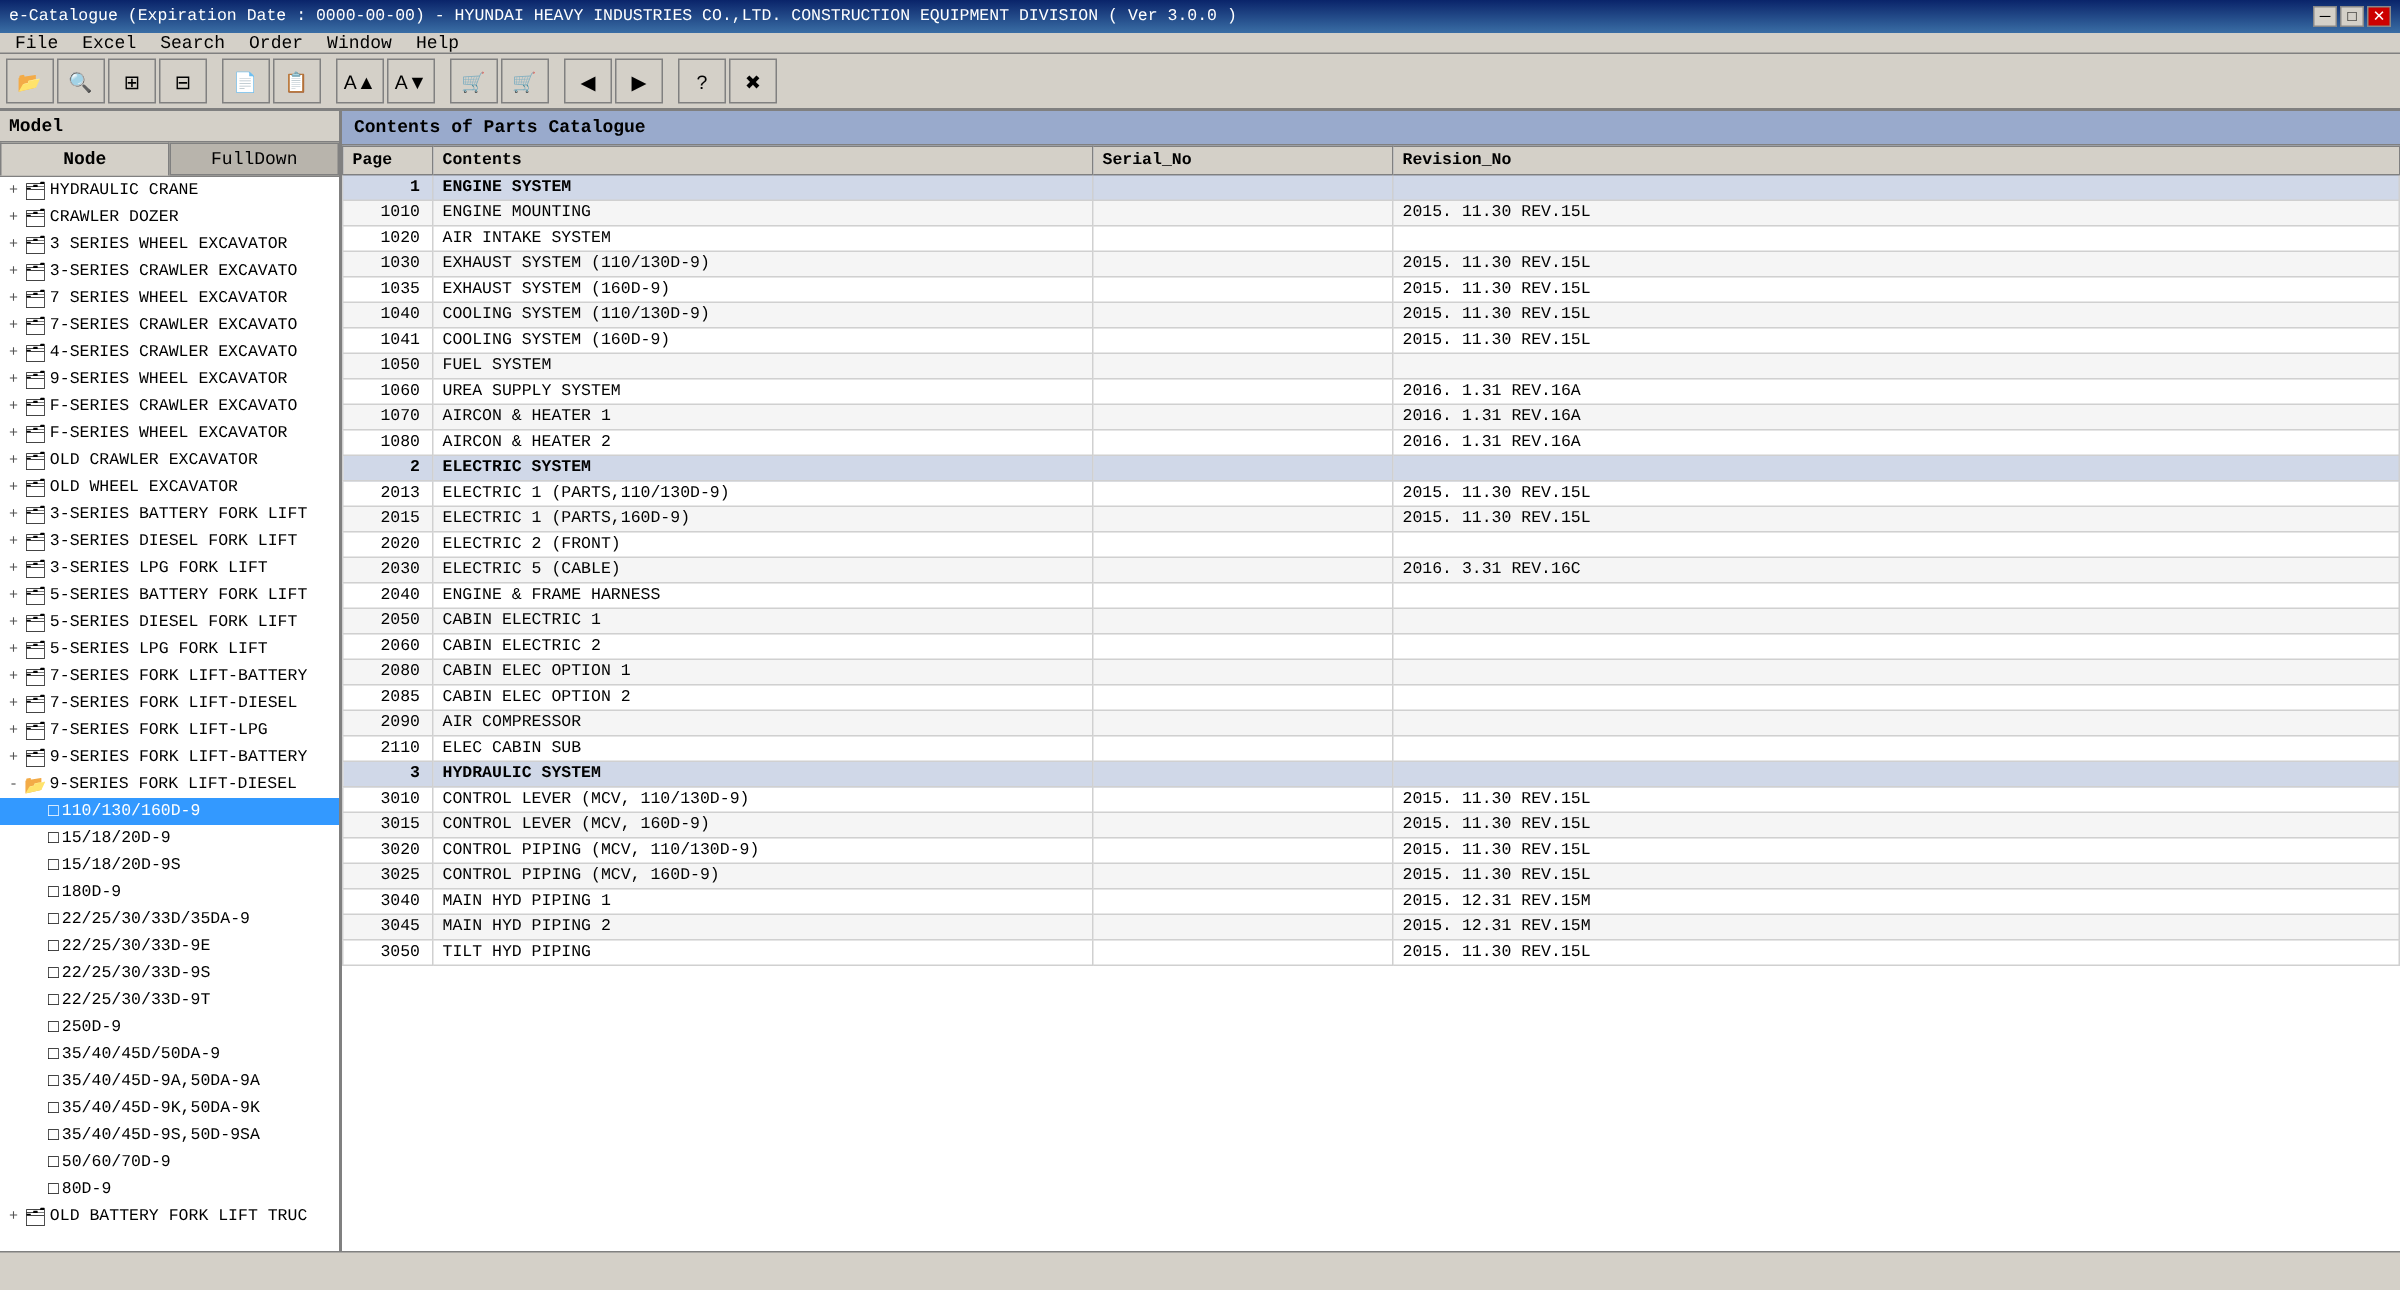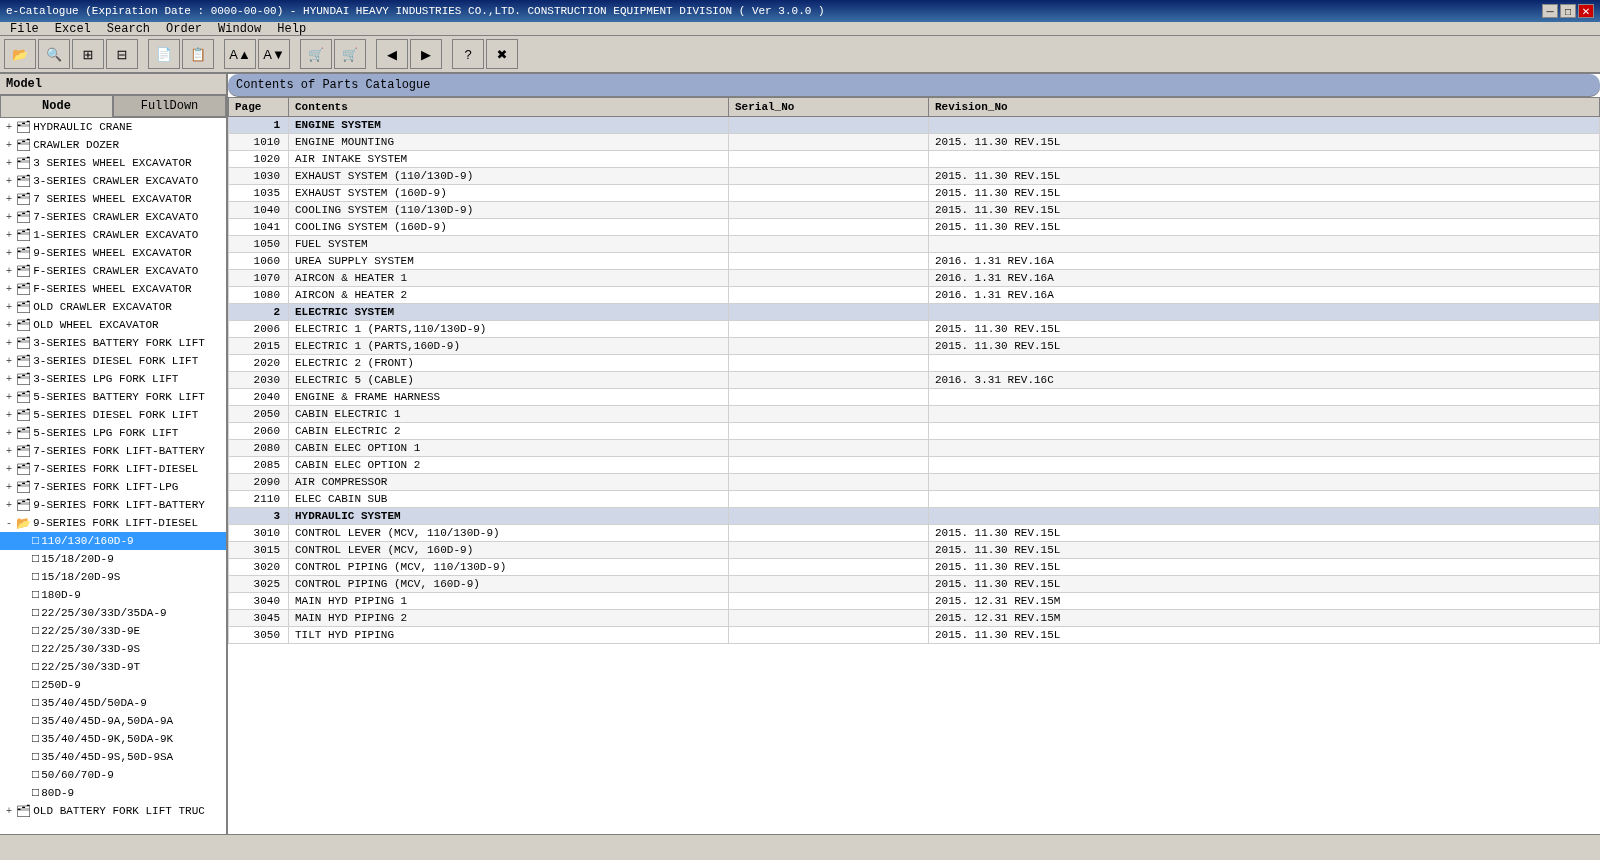--- a/index.html
+++ b/index.html
@@ -128,24 +128,23 @@
     #right-panel {
       flex: 1;
       display: flex;
       flex-direction: column;
       background: white;
       overflow: hidden;
     }
     #catalogue-header {
       background: #99aacc;
       padding: 4px 8px;
-      font-weight: normal;
+      font-weight: bold;
       font-size: 12px;
       border-bottom: 1px solid #808080;
-      border-radius: 10px;
     }
 
     
     #catalogue-table {
       flex: 1;
       overflow-y: auto;
       overflow-x: hidden;
     }
     table {
       width: 100%;
@@ -271,21 +270,21 @@
           <span class="tree-label">7 SERIES WHEEL EXCAVATOR</span>
         </div>
         <div class="tree-item">
           <span class="tree-expand">+</span>
           <span class="tree-icon">🗂</span>
           <span class="tree-label">7-SERIES CRAWLER EXCAVATO</span>
         </div>
         <div class="tree-item">
           <span class="tree-expand">+</span>
           <span class="tree-icon">🗂</span>
-          <span class="tree-label">1-SERIES CRAWLER EXCAVATO</span>
+          <span class="tree-label">4-SERIES CRAWLER EXCAVATO</span>
         </div>
         <div class="tree-item">
           <span class="tree-expand">+</span>
           <span class="tree-icon">🗂</span>
           <span class="tree-label">9-SERIES WHEEL EXCAVATOR</span>
         </div>
         <div class="tree-item">
           <span class="tree-expand">+</span>
           <span class="tree-icon">🗂</span>
           <span class="tree-label">F-SERIES CRAWLER EXCAVATO</span>
@@ -522,21 +521,21 @@
               <td class="serial-col"></td>
               <td>2016. 1.31 REV.16A</td>
             </tr>
             <tr class="section-header">
               <td class="page-col">2</td>
               <td class="contents-col">ELECTRIC SYSTEM</td>
               <td class="serial-col"></td>
               <td></td>
             </tr>
             <tr>
-              <td class="page-col">2006</td>
+              <td class="page-col">2013</td>
               <td class="contents-col">ELECTRIC 1 (PARTS,110/130D-9)</td>
               <td class="serial-col"></td>
               <td>2015. 11.30 REV.15L</td>
             </tr>
             <tr>
               <td class="page-col">2015</td>
               <td class="contents-col">ELECTRIC 1 (PARTS,160D-9)</td>
               <td class="serial-col"></td>
               <td>2015. 11.30 REV.15L</td>
             </tr>

